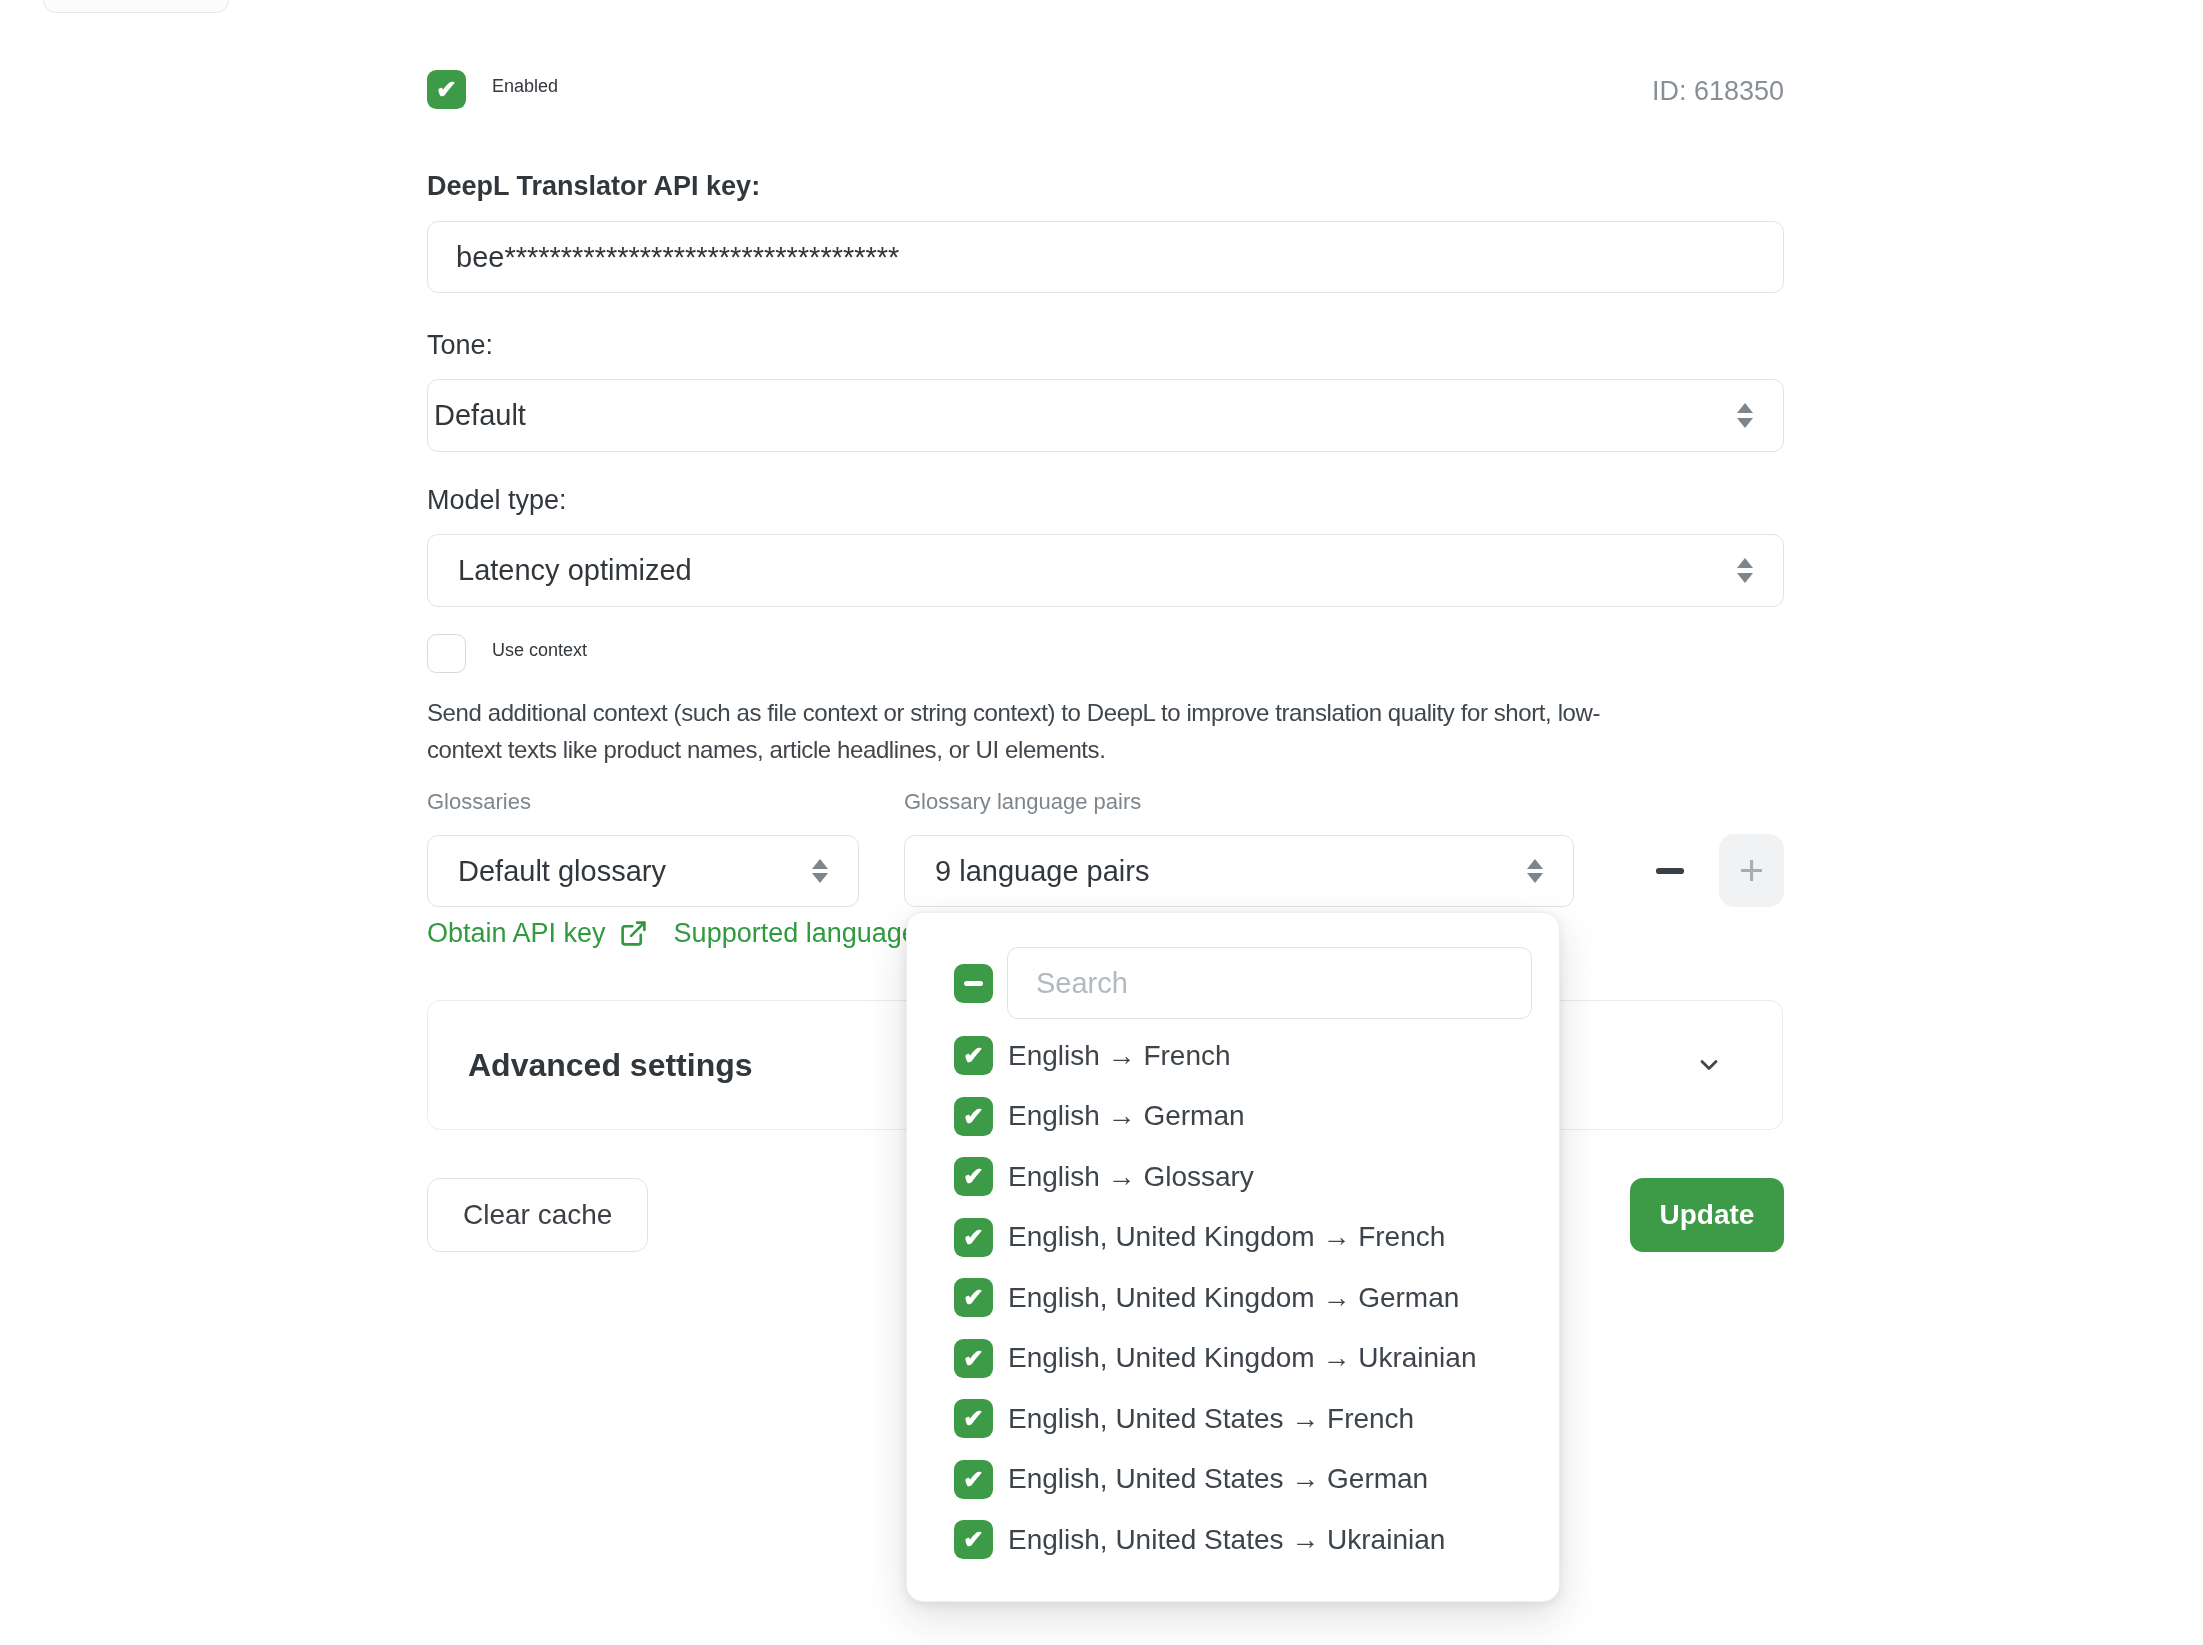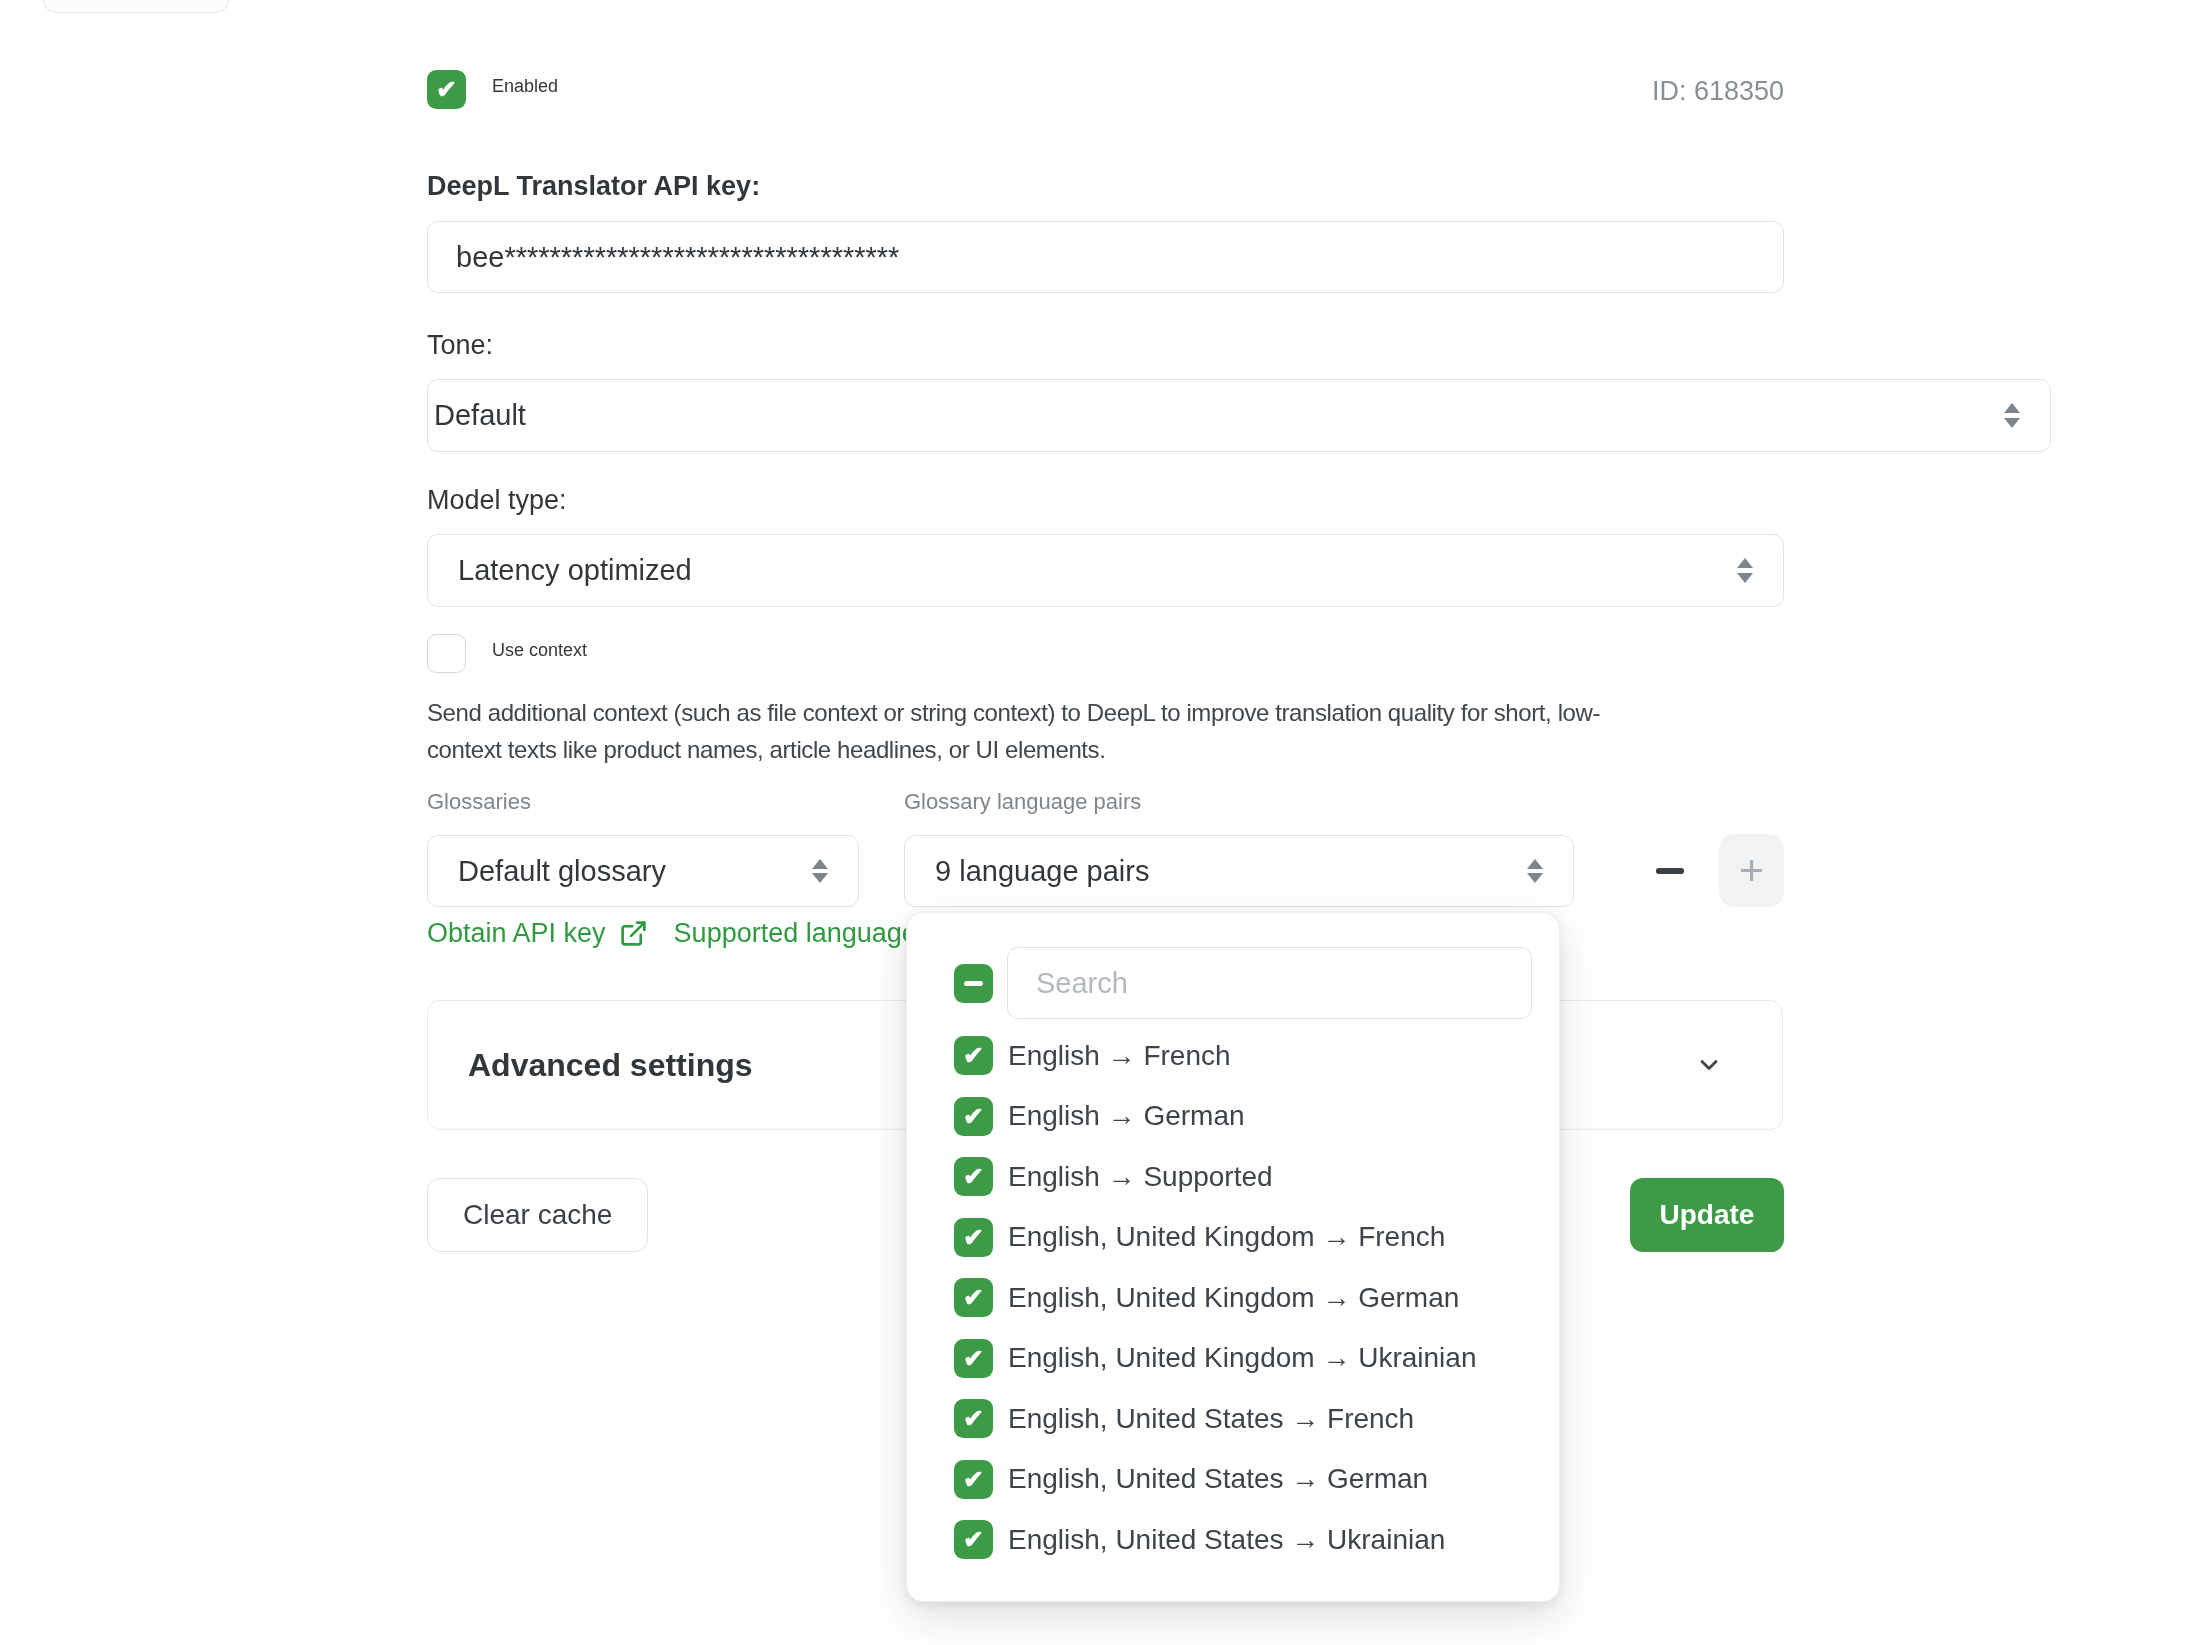--- a/index.html
+++ b/index.html
@@ -86,21 +86,21 @@
   </div>
   <div class="abs row-label" style="left:480px;top:76px;">Enabled</div>
   <div class="abs id-text" style="top:76px;right:420px;">ID: 618350</div>
 
   <div class="abs field-label" style="left:427px;top:171px;font-weight:bold;">DeepL Translator API key:</div>
   <div class="abs" style="left:427px;top:221px;width:1357px;height:72px;">
     <input class="text-input" type="text" value="bee***********************************" style="">
   </div>
 
   <div class="abs field-label" style="left:427px;top:330px;">Tone:</div>
-  <div class="abs select-box" style="left:427px;top:379px;width:1624px;height:73px;padding-left:6px;">
+  <div class="abs select-box" style="left:427px;top:379px;width:1357px;height:73px;padding-left:6px;">
     <span>Default</span>
     <span class="stepper">
         <span class="up"></span>
         <span class="down"></span>
       </span>
   </div>
 
   <div class="abs field-label" style="left:427px;top:485px;">Model type:</div>
   <div class="abs select-box" style="left:427px;top:534px;width:1357px;height:73px;">
     <span>Latency optimized</span>
@@ -186,21 +186,21 @@
       <span class="cb checked">
         <span>✔</span>
       </span>
       <span class="lbl">English → German</span>
     </div>
 
     <div class="pair-row">
       <span class="cb checked">
         <span>✔</span>
       </span>
-      <span class="lbl">English → Supported</span>
+      <span class="lbl">English → Glossary</span>
     </div>
 
     <div class="pair-row">
       <span class="cb checked">
         <span>✔</span>
       </span>
       <span class="lbl">English, United Kingdom → French</span>
     </div>
 
     <div class="pair-row">

